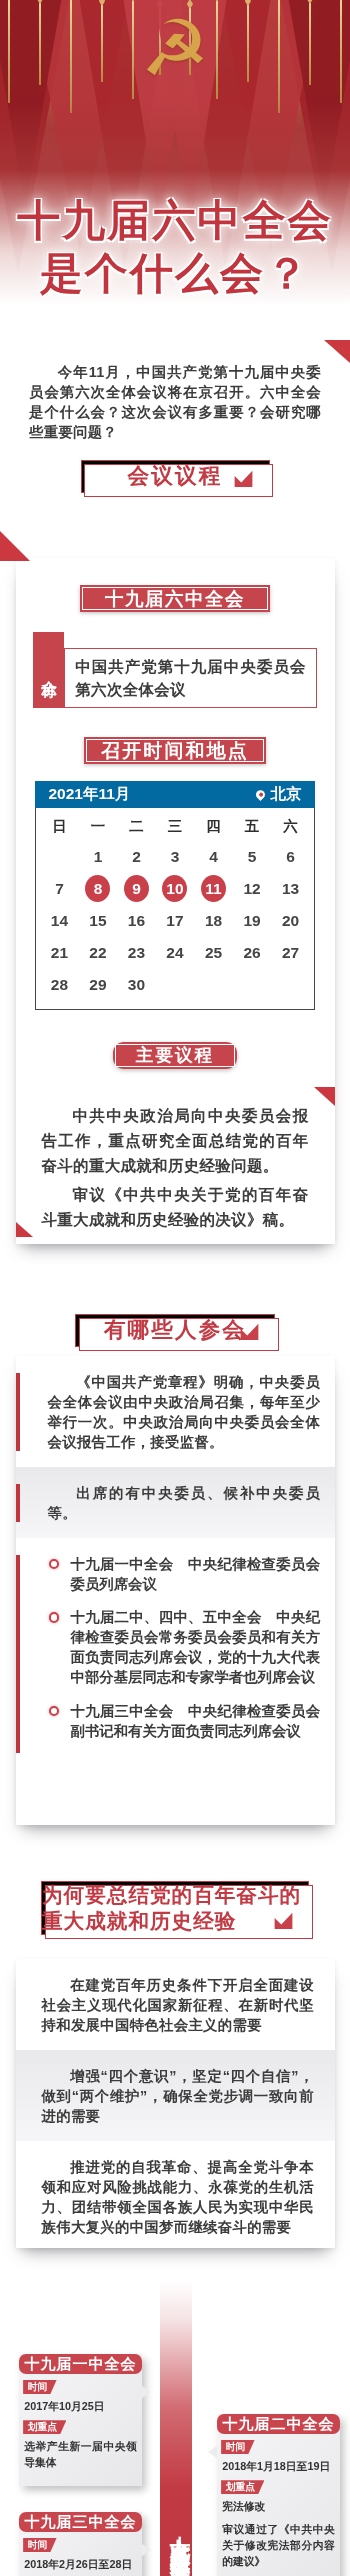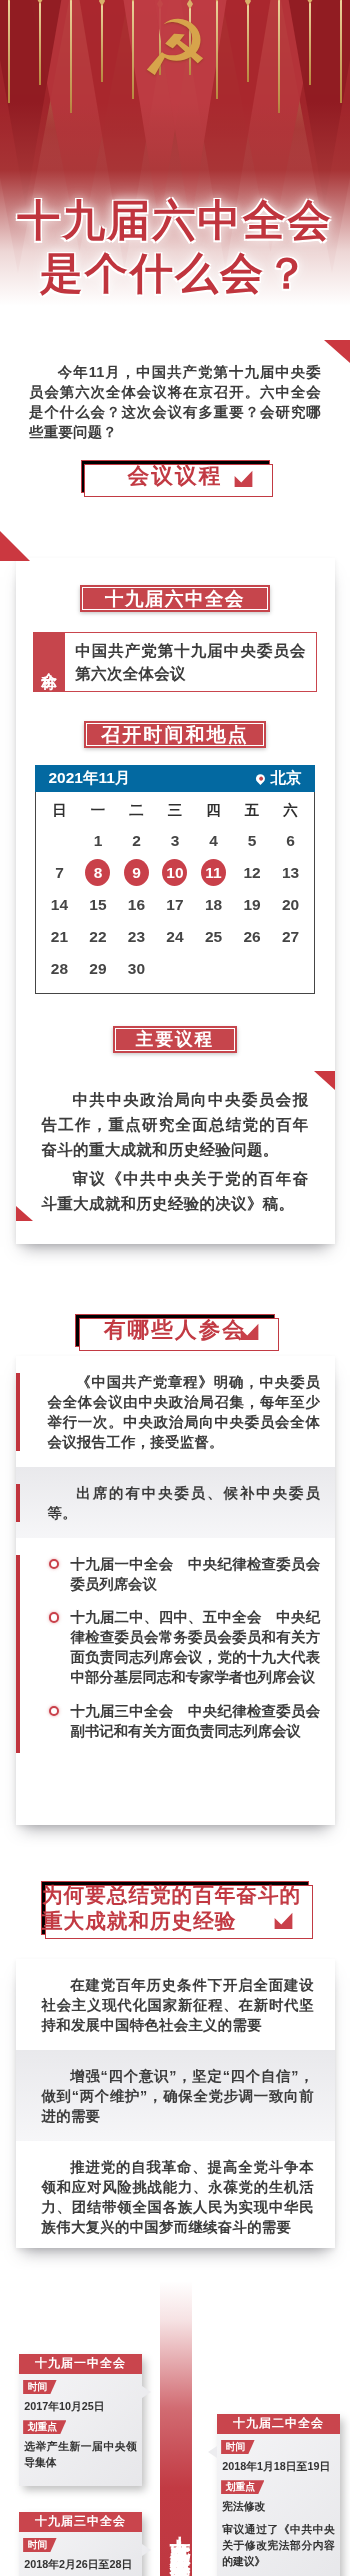--- a/index.html
+++ b/index.html
@@ -64,21 +64,21 @@
   .card { position:relative; width:319px; margin:0 auto; background:#fff; overflow:visible;
     box-shadow:0 11.3px 15.5px -7.2px rgba(70,70,80,.5),0 2.1px 5.2px rgba(0,0,0,.08); }
   .card-a { margin-top:18px; height:686px; overflow:hidden; }
   .badge-lg { margin-top:27px; height:27px; line-height:27px; font-size:18.5px; letter-spacing:1.5px; padding:0 25px; }
   .fullname-row { display:flex; margin:19.6px 17.5px 0 17.5px; }
   .fullname-label { width:31px; background:#c6454c; color:#fff; font-size:15.5px;
     display:flex; align-items:center; justify-content:center; }
   .fullname-label span { writing-mode:vertical-rl; letter-spacing:3.1px; }
   .fullname-box { flex:1; border:1px solid #c9454d; padding:6.2px 10.3px; font-size:15.5px; line-height:23px; text-align:justify; }
   .rh-a { margin-top:29px; height:27px; line-height:27px; font-size:19px; letter-spacing:2.1px; padding:0 17.5px; }
-  .rh-b { margin-top:32px; height:27px; line-height:27px; font-size:17.5px; letter-spacing:2.1px; padding:0 23px; }
+  .rh-b { margin-top:32px; height:27px; line-height:27px; font-size:17.5px; letter-spacing:2.1px; padding:0 23px;border-radius:11px; }
 
   
   .calendar { margin:17.5px 19.6px 0 19.6px; }
   .cal-head { height:27px; background:#0369a1; color:#fff; display:flex; justify-content:space-between;
     align-items:center; padding:0 13.4px; font-size:15.5px; }
   .loc { display:flex; align-items:center; gap:5.2px; }
   .pin { position:relative; width:9.3px; height:9.3px; background:#fff; border-radius:50% 50% 50% 0;
     transform:rotate(-45deg); }
   .pin::after { content:""; position:absolute; left:2.6px; top:2.6px; width:4.1px; height:4.1px; border-radius:50%; background:#c4434b; }
   .cal-body { border:1px solid #454545; border-top:none; padding:2.1px 4.1px 8.2px 4.1px; }
@@ -112,21 +112,21 @@
   .tl-card { position:absolute; width:123px; padding-bottom:9.3px;
     background:linear-gradient(135deg,#f5f5f7 0%,#e7e7ea 100%);
     box-shadow:4.1px 5.2px 8.2px rgba(0,0,0,.25); }
   .tl-card.left { left:19px; }
   .tl-card.right { left:217px; }
   .tl-card.left::after { content:""; position:absolute; right:-8.8px; top:32px;
     border-left:9.3px solid #ececef; border-top:6.7px solid transparent; border-bottom:6.7px solid transparent; }
   .tl-card.right::after { content:""; position:absolute; left:-8.8px; top:32px;
     border-right:9.3px solid #ececef; border-top:6.7px solid transparent; border-bottom:6.7px solid transparent; }
   .tl-badge { height:19.6px; line-height:19.6px; background:#c9454d; color:#fff; text-align:center;
-    font-size:12px; letter-spacing:1px; }
+    font-size:15px; letter-spacing:1px;border-radius:7px; }
   .tl-label { display:inline-block; margin:6.2px 0 3.1px 4.1px; background:#c9454d; color:#fff;
     font-size:9.8px; line-height:14px; padding:0 9.3px 0 4.6px;
     clip-path:polygon(0 0,100% 0,calc(100% - 6.2px) 100%,0 100%); }
   .tl-time, .tl-point { margin:1px 5.2px 0 5.2px; font-size:10.8px; line-height:16px; color:#333; text-align:justify; }
   .tl-point { margin-bottom:6.2px; }
 </style>
 </head>
 <body>
 
 <div class="page">
@@ -178,21 +178,21 @@
     <div class="tri tri-bl"></div>
   </section>
 
   <section class="card card-a">
     <div class="red-hdr badge-lg">十九届六中全会</div>
 
     <div class="fullname-row">
       <div class="fullname-label">
         <span>全称</span>
       </div>
-      <div class="fullname-box body-text" style="font-size:15.5px;">中国共产党第十九届中央委员会第六次全体会议</div>
+      <div class="fullname-box body-text" style="font-size:15.5px;margin-top:16px;">中国共产党第十九届中央委员会第六次全体会议</div>
     </div>
 
     <div class="red-hdr rh-a">召开时间和地点</div>
 
     <div class="calendar">
       <div class="cal-head">
         <span>2021年11月</span>
         <span class="loc">
           <span class="pin"></span>
           <span>北京</span>

